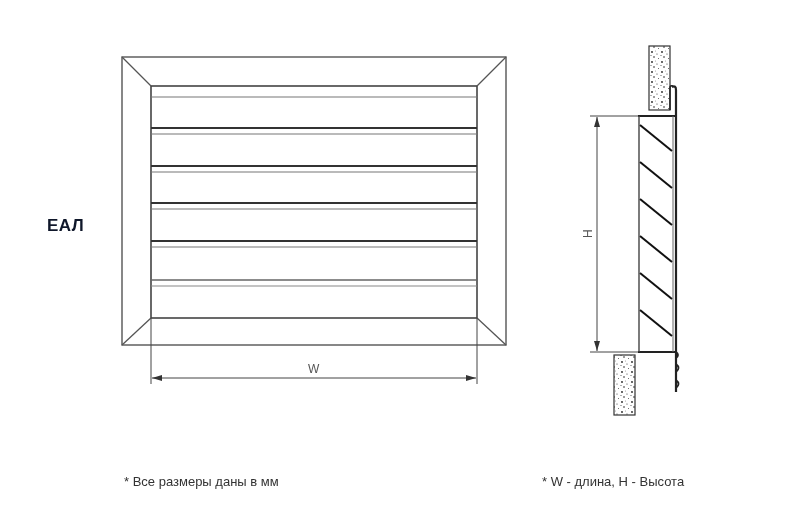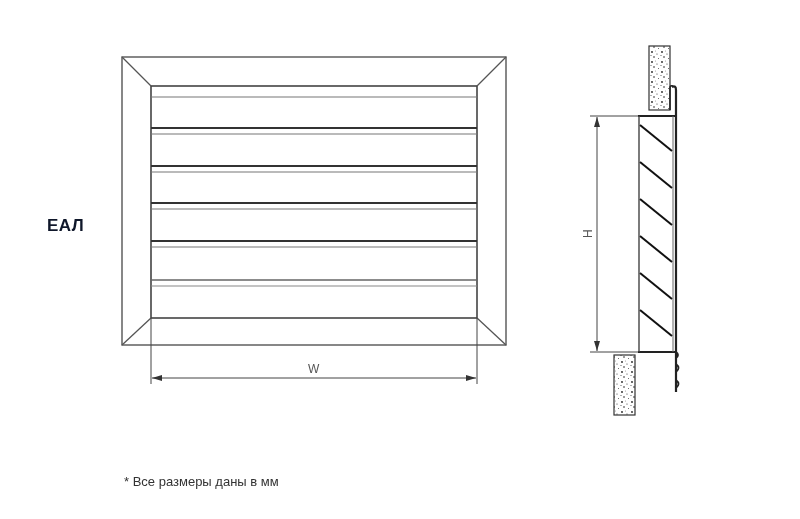--- a/index.html
+++ b/index.html
@@ -141,13 +141,14 @@
       <line x1="590" y1="116" x2="638" y2="116"></line>
       <line x1="590" y1="352" x2="638" y2="352"></line>
       <line x1="597" y1="117" x2="597" y2="351" marker-start="url(#arrow-start)" marker-end="url(#arrow-end)"></line>
     </g>
   </g>
   <text class="dim-text" x="0" y="0" transform="translate(592,238) rotate(-90)">H</text>
 </svg>
 
 <div class="footnotes">
   <span class="footnote fn-1">* Все размеры даны в мм</span>
+  <span class="footnote fn-3">* W - длина, H - Высота</span>
 </div>
 
 </body></html>

